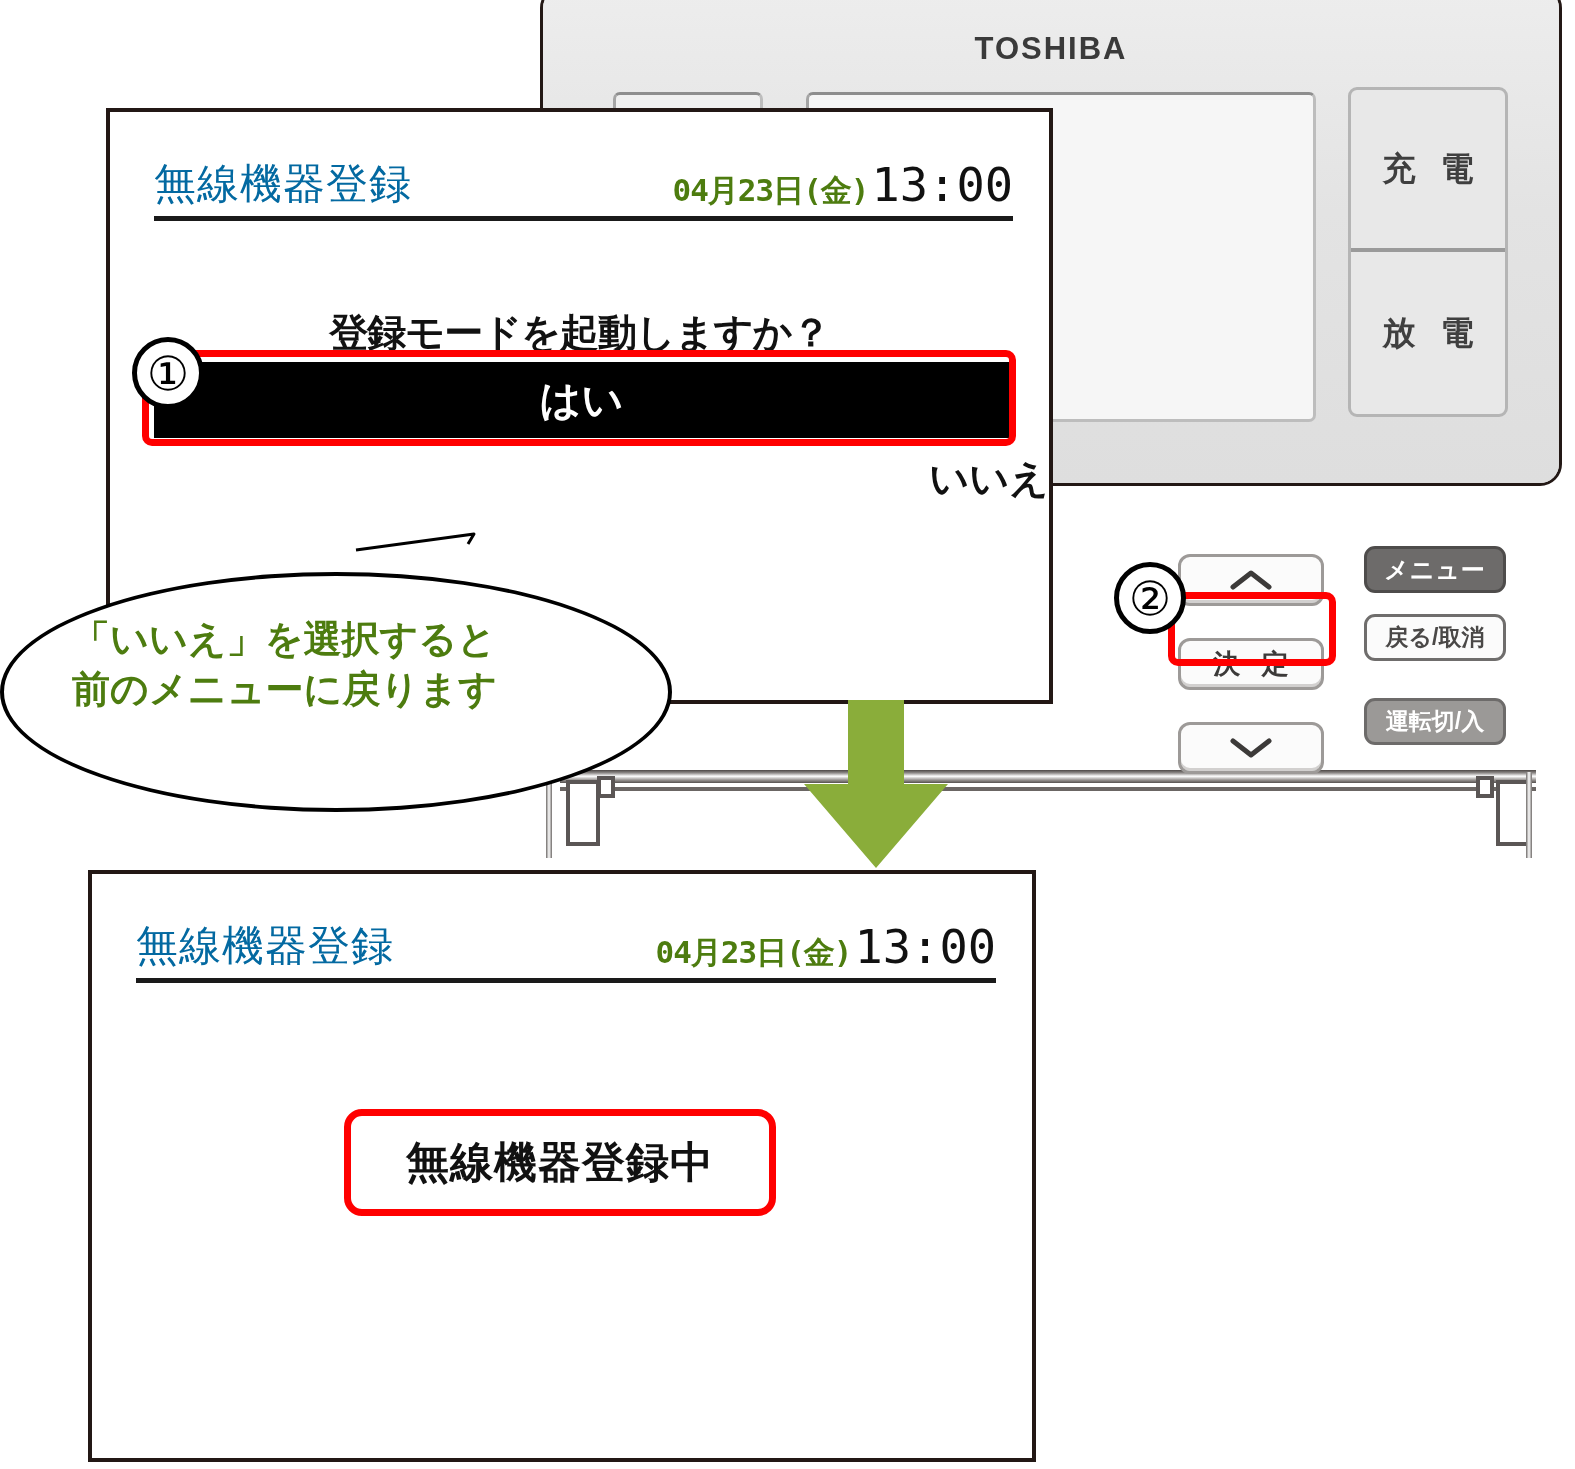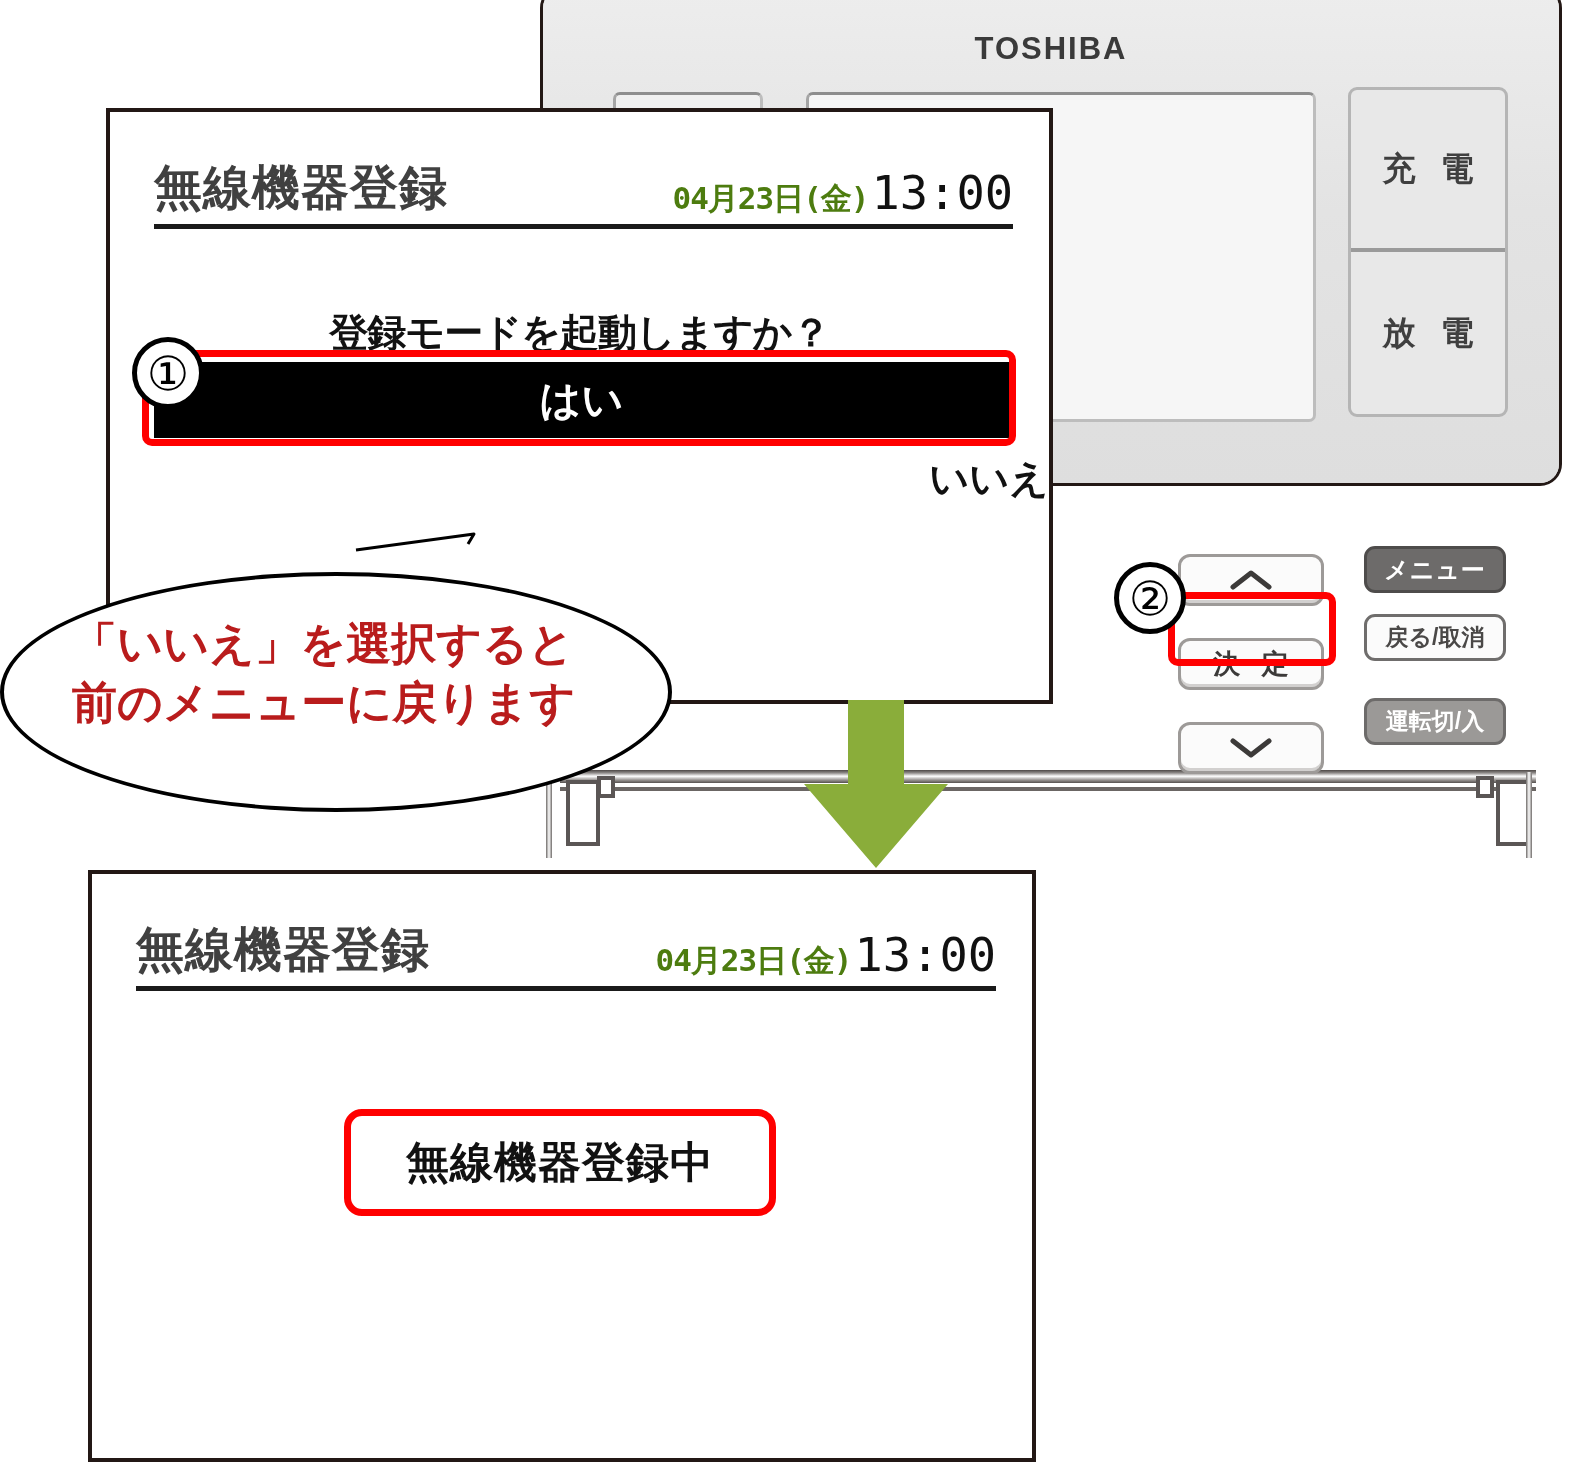--- a/index.html
+++ b/index.html
@@ -242,23 +242,23 @@
     left: 44px;
     right: 36px;
     display: flex;
     align-items: flex-end;
     justify-content: space-between;
     border-bottom: 5px solid #1a1a1a;
     padding-bottom: 4px;
     font-family: "DejaVu Sans", sans-serif;
   }
   .lcd-title {
-    font-size: 48px;
-    font-weight: bold;
-    color: #404040;
+    font-size: 42px;
+    font-weight: normal;
+    color: #0369a1;
     letter-spacing: 1px;
   }
   .lcd-clock {
     display: flex;
     align-items: baseline;
   }
   .lcd-date {
     font-size: 31px;
     font-weight: bold;
     color: #4d7c0f;
@@ -330,23 +330,23 @@
     border: 4px solid #000000;
     border-radius: 50%;
     background: #ffffff;
     box-sizing: border-box;
   }
   .bubble-text {
     position: absolute;
     left: 72px;
     top: 614px;
     width: 540px;
-    font-size: 45px;
-    font-weight: bold;
-    color: #b91c1c;
+    font-size: 38px;
+    font-weight: bold;
+    color: #4d7c0f;
     line-height: 1.32;
     font-family: "DejaVu Sans", sans-serif;
     letter-spacing: 0px;
   }
 
   .arrow-green { position: absolute; left: 800px; top: 700px; }
 </style>
 </head>
 <body>
 

